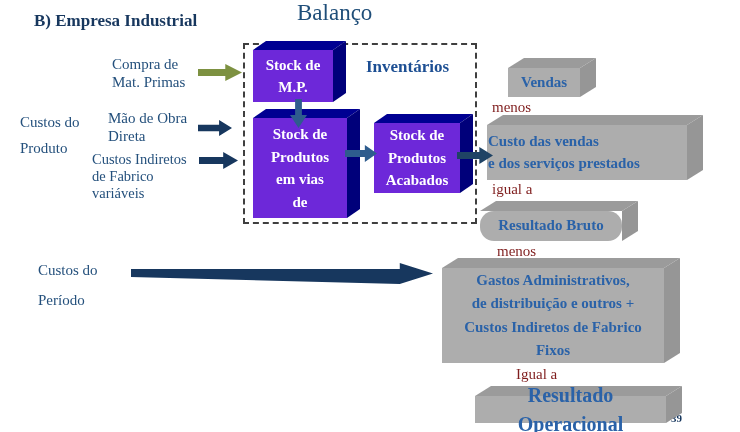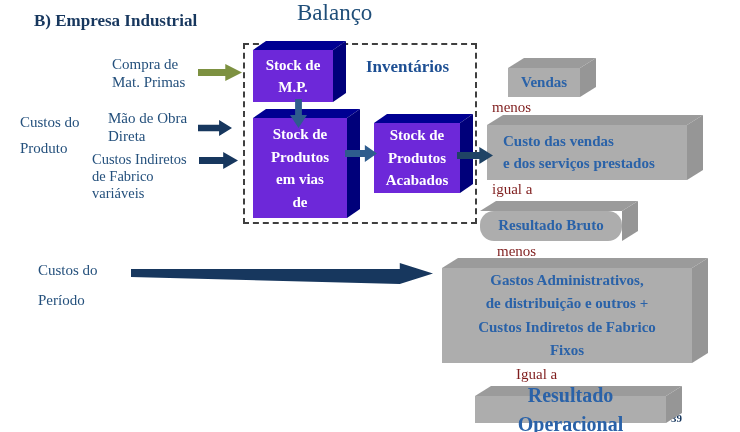--- a/index.html
+++ b/index.html
@@ -33,23 +33,23 @@
   .gray3d::before { top:-10px; height:10px; background:#9b9b9b; transform:skewX(-58deg); }
   .gray3d::after  { width:16px; background:#969696; transform:skewY(-32deg); }
 
   
   #box-mp       { left:253px; top:50px;  width:80px;  height:52px; }
   #box-wip      { left:253px; top:118px; width:94px;  height:100px; }
   #box-finished { left:374px; top:123px; width:86px;  height:70px; }
 
   #box-vendas   { left:485px; top:68px;  width:72px;  height:29px;margin-left:23px; }
   #box-custo    { left:487px; top:125px; width:200px; height:55px;
-                  justify-content:flex-start; text-align:left; padding-left:16px; box-sizing:border-box; }
+                  justify-content:flex-start; text-align:left; padding-left:1px; box-sizing:border-box; }
   #box-bruto    { left:480px; top:211px; width:142px; height:30px;border-radius:14px; }
-  #box-gastos   { left:442px; top:268px; width:250px; height:95px; line-height:1.55; }
+  #box-gastos   { left:442px; top:268px; width:222px; height:95px; line-height:1.55; }
   #box-operac   { left:475px; top:396px; width:191px; height:27px; font-size:20px; }
 
   
   #inv-frame {
     left:243px; top:43px; width:234px; height:181px;
     border:2px dashed #3f3f3f; box-sizing:border-box; z-index:1;
   }
   #inventarios { left:366px; top:57px; color:#1d4f93; font-weight:bold; font-size:17px; z-index:2; }
 
   

